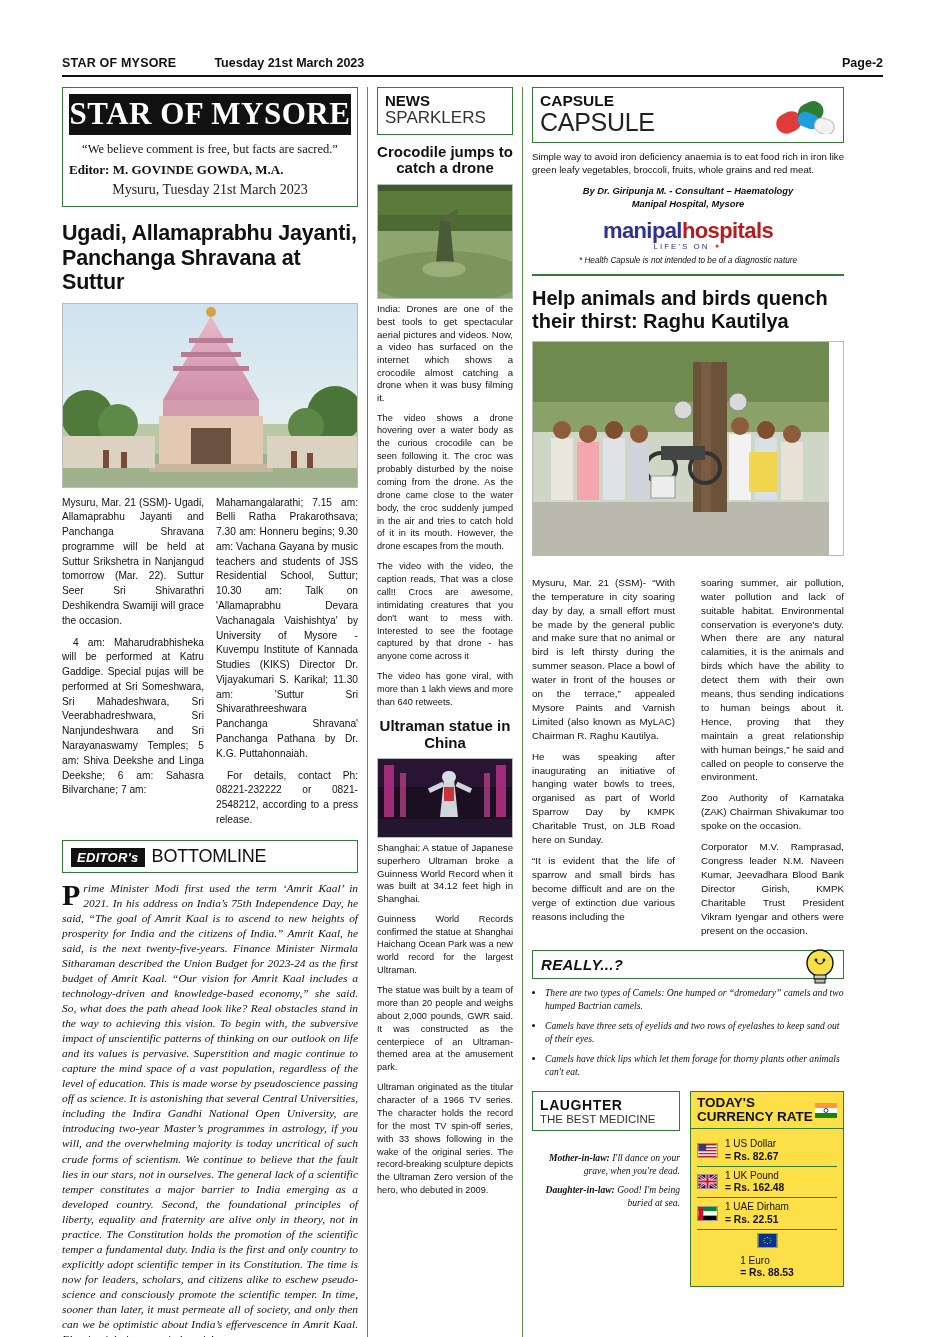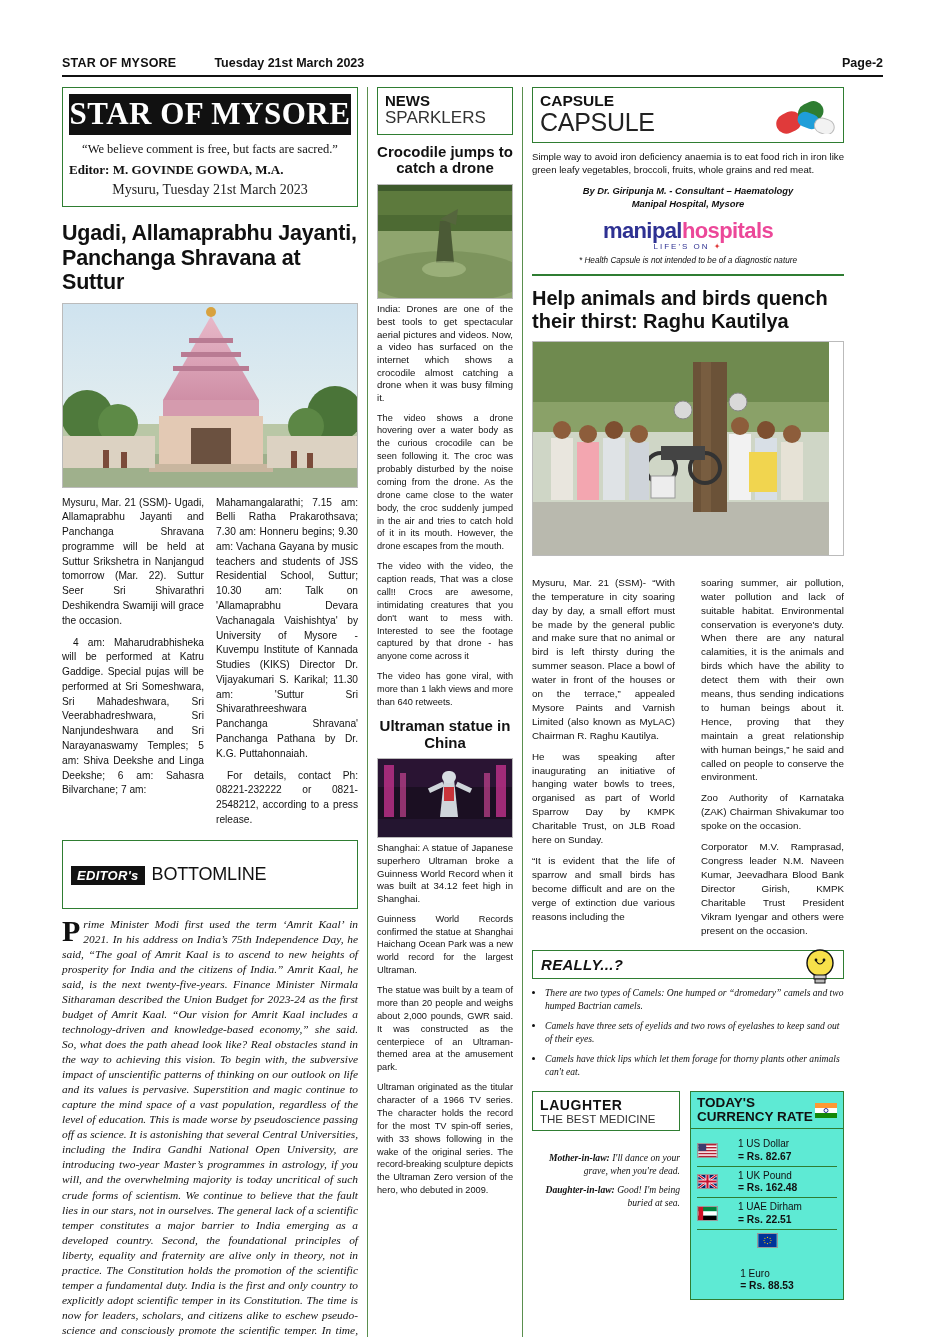--- a/index.html
+++ b/index.html
@@ -32,21 +32,21 @@
   .col-a { width: 296px; }
   .col-b { width: 136px; }
   .col-c { width: 137px; }
   .col-right-wrap { width:312px; }
 
   .rule-v { width:1px; background:#5a8f4e; align-self:stretch; }
 
   
   .gbox {
     border: 1.5px solid #2f7d32;
-    background: #5eead4;
+    background: #fde047;
     padding: 4px;
   }
 
   
   .som-block { border:1.5px solid #2f7d32; padding:6px 6px 8px 6px; }
   .som-banner {
     background:#111; color:#fff; text-align:center;
     font-family:"Liberation Serif", serif; font-weight:bold;
     font-size:31px; letter-spacing:0.5px; padding:4px 0 6px 0;
     line-height:1;
@@ -77,21 +77,21 @@
   .cap { font-size:9.6px; line-height:1.32; margin-top:4px; text-align:justify; }
 
   .body2 { columns:2; column-gap:12px; font-size:10.2px; line-height:1.45; text-align:justify; margin-top:8px; }
   .body2 p { margin:0 0 7px 0; }
   .body2 p.ind { text-indent:11px; }
   .body1 { font-size:9.8px; line-height:1.42; text-align:justify; }
   .body1 p { margin:0 0 7px 0; }
 
   
   .bl-head {
-    border:1.5px solid #2f7d32; padding:23px 8px; margin-top:12px;
+    border:1.5px solid #2f7d32; padding:5px 8px; margin-top:12px;
     display:flex; align-items:baseline; gap:7px;
   }
   .bl-head .b1 {
     background:#111; color:#fff; font-weight:bold; font-size:13px;
     padding:2px 6px; font-style:italic; letter-spacing:0.3px;
   }
   .bl-head .b2 { font-size:18px; letter-spacing:-0.2px; }
   .bl-body {
     font-family:"Liberation Serif", serif; font-style:italic;
     font-size:11.4px; line-height:1.32; text-align:justify; margin-top:8px;
@@ -115,21 +115,21 @@
   
   .hc-box { border:1.5px solid #2f7d32; padding:5px 7px 7px 7px; position:relative; }
   .hc1 { font-weight:bold; font-size:15.5px; line-height:1; }
   .hc2 { font-size:25px; line-height:1.05; letter-spacing:-0.3px; color:#222; }
   .capsule-icon { position:absolute; right:8px; top:12px; width:64px; height:34px; }
   .hc-text { font-size:9.6px; line-height:1.42; text-align:justify; margin-top:7px; }
   .hc-by { text-align:center; font-style:italic; font-weight:bold; font-size:9.4px; margin-top:7px; line-height:1.4; }
   .manipal { text-align:center; margin-top:8px; }
   .manipal .m1 { font-size:22px; letter-spacing:-0.6px; }
   .manipal .m1 .b { color:#2e3192; font-weight:bold;}
-  .manipal .m1 .o { color:#ec4899; font-weight:bold;}
+  .manipal .m1 .o { color:#b91c1c; font-weight:bold;}
   .manipal .m2 { font-size:8px; letter-spacing:2px; color:#2e3192; margin-top:-2px; }
   .hc-note { text-align:center; font-size:8.2px; font-style:italic; margin-top:5px; }
 
   h1.lead2 { font-weight:bold; font-size:20px; line-height:1.15; margin:11px 0 8px 0; }
 
   
   .really-head { border:1.5px solid #2f7d32; padding:5px 8px; display:flex; align-items:center; position:relative; }
   .really-head .r1 { font-weight:bold; font-style:italic; font-size:15px; letter-spacing:0.3px; }
   .bulb { position:absolute; right:6px; top:-4px; width:34px; height:40px; }
   .really-list { font-family:"Liberation Serif", serif; font-style:italic; font-size:9.6px; line-height:1.35; margin-top:8px; }
@@ -142,21 +142,21 @@
   .laugh-head { border:1.5px solid #2f7d32; padding:5px 7px; }
   .laugh-head .l1 { font-weight:bold; font-size:14px; letter-spacing:0.6px; }
   .laugh-head .l2 { font-size:11.5px; color:#333; }
   .laugh-body { font-family:"Liberation Serif", serif; font-style:italic; font-size:9.6px; line-height:1.4; text-align:right; margin-top:20px; }
   .laugh-body b { font-weight:bold; }
   .cur { width:154px; }
   .cur-head { border:1.5px solid #2f7d32; padding:4px 6px; display:flex; align-items:center; justify-content:space-between; }
   .cur-head .c1 { font-weight:bold; font-size:13.5px; line-height:1.05; }
   .flag-in { width:22px; height:15px; display:inline-block; }
   .cur-list { margin-top:6px; }
-  .cur-item { display:flex; align-items:center; gap:20px; padding:3px 0 4px 0; border-bottom:1px solid #2f7d32; }
+  .cur-item { display:flex; align-items:center; gap:7px; padding:3px 0 4px 0; border-bottom:1px solid #2f7d32; }
   .cur-item:last-child { border-bottom:none;flex-direction:column; }
   .cur-label { font-size:10px; line-height:1.25; }
   .cur-val { font-weight:bold; font-size:10.3px; }
   .flag { width:21px; height:15px; flex:none; border:1px solid #999; }
 
   .hr-green { height:1.5px; background:#2f7d32; margin:9px 0; }
 </style>
 </head>
 <body>
 

